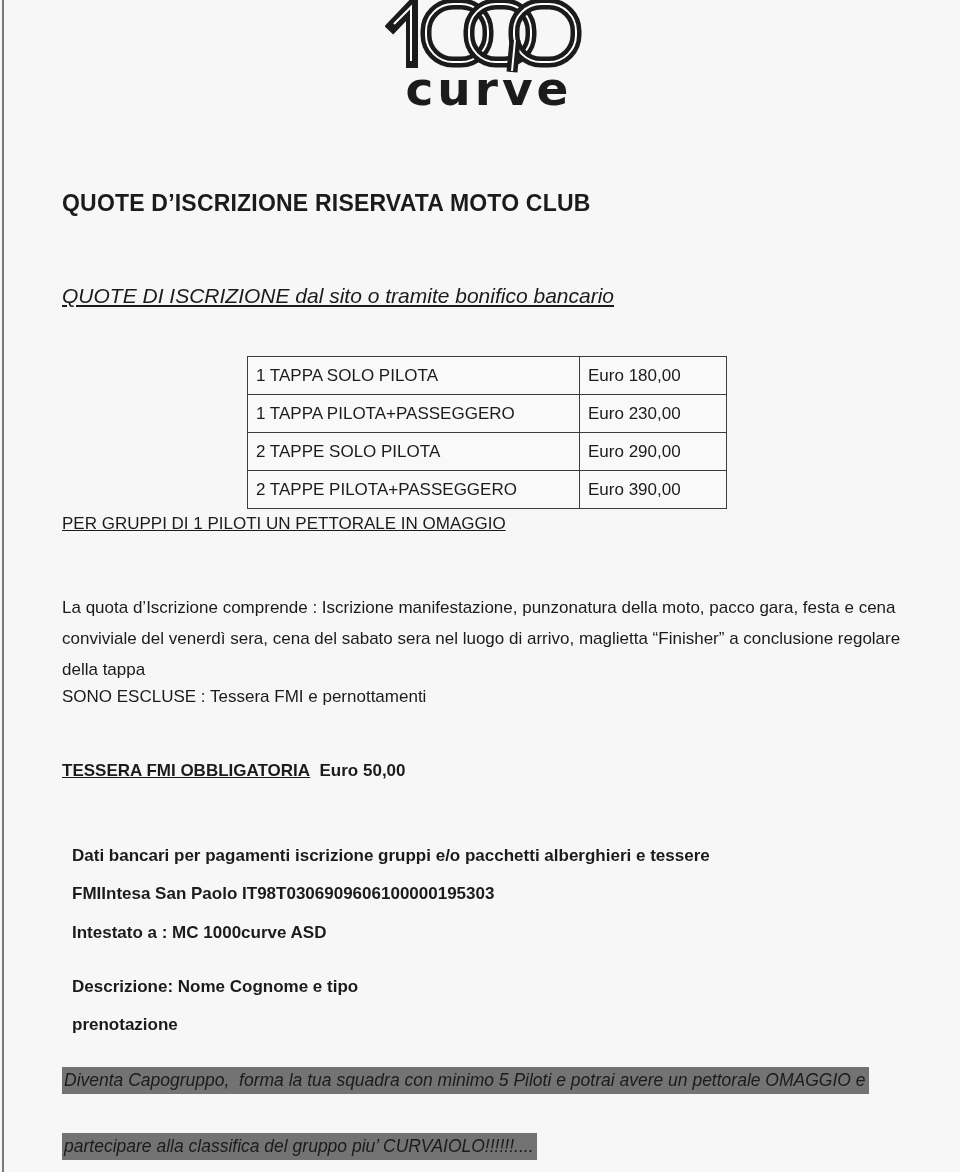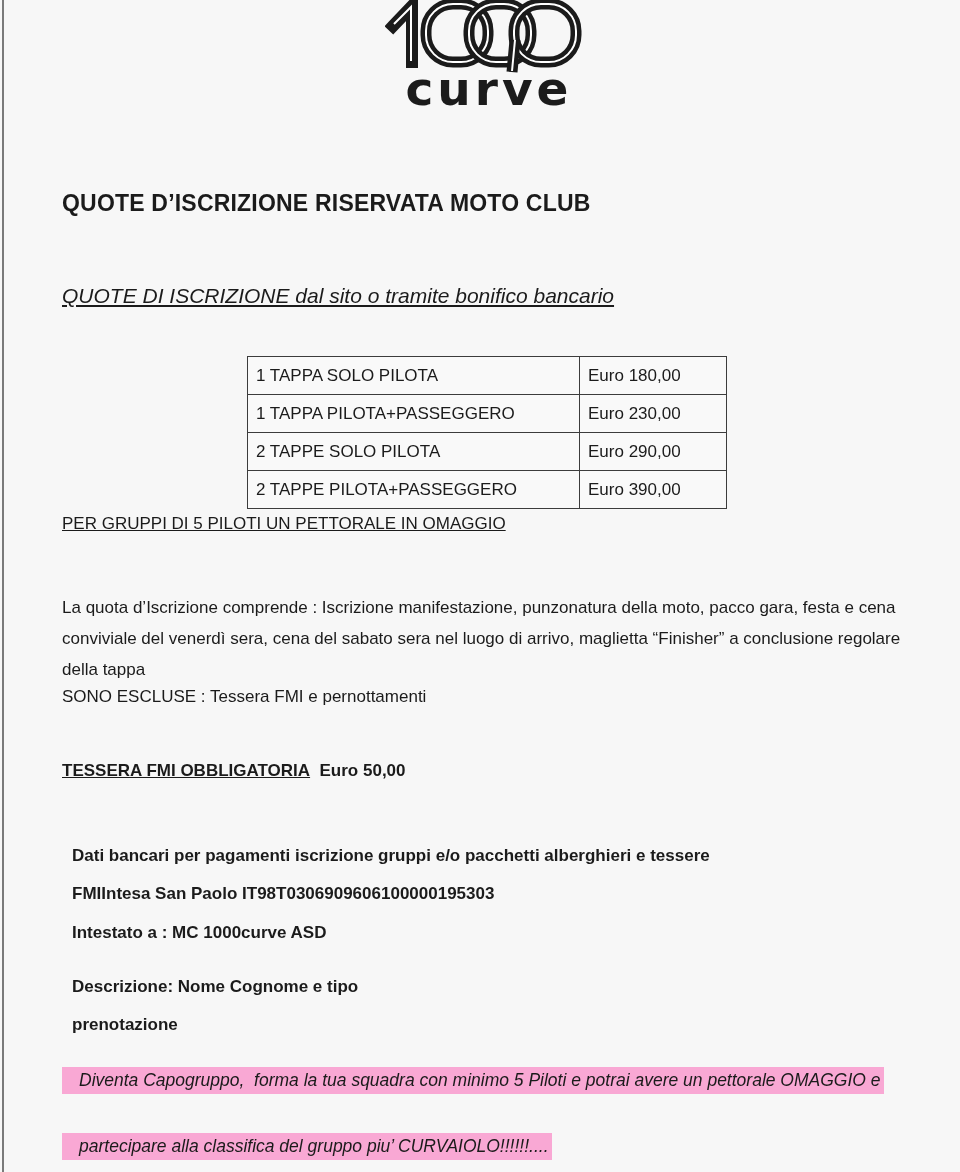--- a/index.html
+++ b/index.html
@@ -69,22 +69,22 @@
   .bl2 { top: 884px; }
   .bl3 { top: 923px; }
   .bl4 { top: 977px; }
   .bl5 { top: 1015px; }
   .highlight-par {
     left: 62px; top: 1064px; width: 880px;
     font-size: 17.5px; font-style: italic; line-height: 33px;
     white-space: pre-wrap;
   }
   .highlight-par .hl {
-    background: #f9a8d4;
-    padding: 3px 3px 4px 17px;
+    background: #737373;
+    padding: 3px 3px 4px 2px;
     box-decoration-break: clone;
   }
 </style>
 </head>
 <body>
 
 <div class="abs page-edge-line"></div>
 
 <div class="abs logo-wrap">
   <svg width="210" height="115" viewBox="0 0 210 115">
@@ -124,21 +124,21 @@
       <td class="c1">2 TAPPE SOLO PILOTA</td>
       <td class="c2">Euro 290,00</td>
     </tr>
     <tr>
       <td class="c1">2 TAPPE PILOTA+PASSEGGERO</td>
       <td class="c2">Euro 390,00</td>
     </tr>
   </tbody>
 </table>
 
-<div class="abs group-offer">PER GRUPPI DI 5 PILOTI UN PETTORALE IN OMAGGIO</div>
+<div class="abs group-offer">PER GRUPPI DI 1 PILOTI UN PETTORALE IN OMAGGIO</div>
 
 <div class="abs includes-par">La quota d’Iscrizione comprende : Iscrizione manifestazione, punzonatura della moto, pacco gara, festa e cena conviviale del venerdì sera, cena del sabato sera nel luogo di arrivo, maglietta “Finisher” a conclusione regolare della tappa</div>
 
 <div class="abs excludes-par">SONO ESCLUSE : Tessera FMI e pernottamenti</div>
 
 <div class="abs tessera-line"><span class="u">TESSERA FMI OBBLIGATORIA</span><span>&nbsp;&nbsp;</span><span>Euro 50,00</span></div>
 
 <div class="abs bank-line bl1">Dati bancari per pagamenti iscrizione gruppi e/o pacchetti alberghieri e tessere</div>
 <div class="abs bank-line bl2">FMIIntesa San Paolo IT98T0306909606100000195303</div>
 <div class="abs bank-line bl3">Intestato a : MC 1000curve ASD</div>

